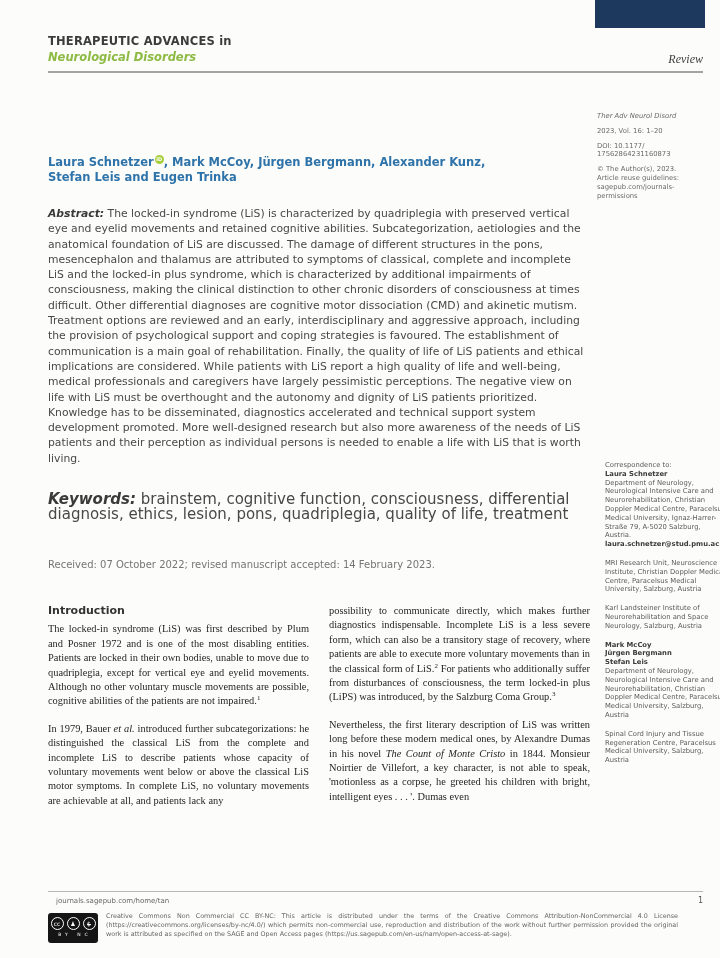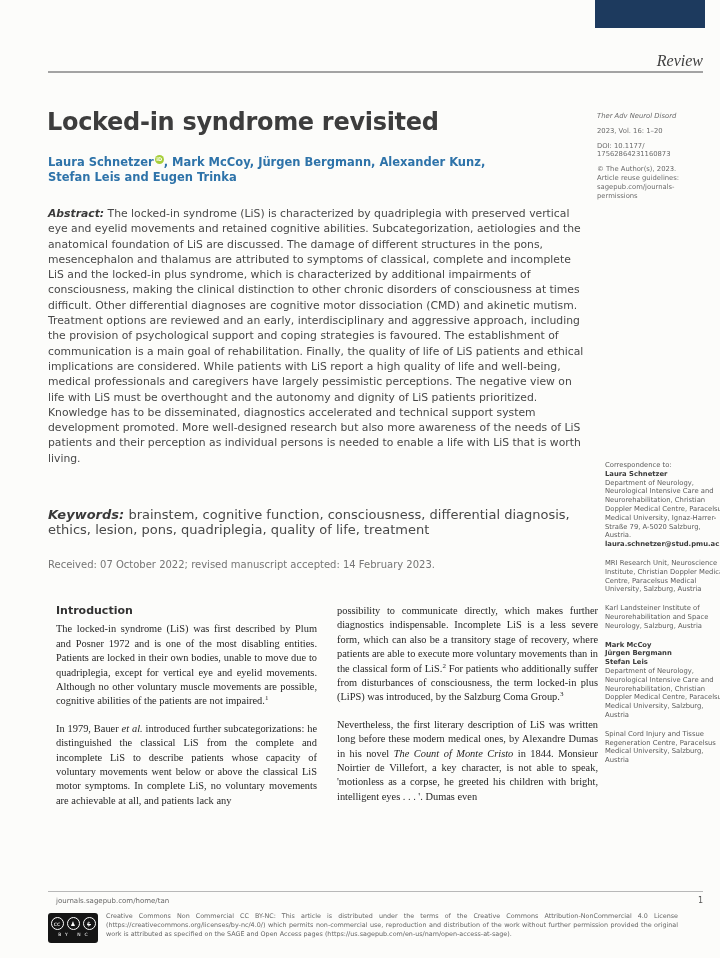--- a/index.html
+++ b/index.html
@@ -5,40 +5,40 @@
   html,body{margin:0;padding:0;background:#e8e8e8;}
   .page{position:relative;width:720px;height:958px;margin:0 auto;background:#fcfcfa;
         font-family:"DejaVu Sans",sans-serif;overflow:hidden;}
 
   .navy-box{position:absolute;left:595px;top:0;width:110px;height:28px;background:#1d3a5e;}
 
   .masthead{position:absolute;left:48px;top:34px;}
   .masthead-series{font-size:11.5px;font-weight:bold;color:#3c3c3c;letter-spacing:.2px;}
   .masthead-journal{font-size:11.5px;font-weight:bold;font-style:italic;color:#8cba42;margin-top:2px;}
   .review-label{position:absolute;left:603px;top:52px;width:100px;text-align:right;
-        font-family:"Liberation Serif",serif;font-style:italic;font-size:16px;color:#3f3f3f;}
+        font-family:"Liberation Serif",serif;font-style:italic;font-size:12px;color:#3f3f3f;}
   .head-rule{position:absolute;left:48px;top:71px;width:655px;height:2px;background:#a3a3a3;}
 
   .title{position:absolute;left:47px;top:108px;font-size:24px;font-weight:bold;color:#3d3d3d;letter-spacing:-.3px;}
   .authors{position:absolute;left:48px;top:155px;width:460px;font-size:11.5px;font-weight:bold;
         color:#2e73a9;line-height:15px;}
   .orcid{display:inline-block;width:9px;height:9px;border-radius:50%;background:#a6ce39;color:#fff;
         font-size:5px;line-height:9px;text-align:center;vertical-align:super;margin-left:1px;}
 
   .meta{position:absolute;left:597px;top:112px;width:120px;font-size:6.8px;line-height:8.8px;color:#6a6a6a;}
   .meta-group{margin-bottom:6px;}
   .meta i{font-style:italic;}
 
   .abstract{position:absolute;left:48px;top:206px;width:541px;font-size:10.8px;line-height:15.3px;
         color:#484848;text-align:left;}
   .lead-label{font-weight:bold;font-style:italic;color:#3a3a3a;}
-  .keywords{position:absolute;left:48px;top:507px;width:541px;font-size:13px;line-height:15.3px;color:#484848;}
+  .keywords{position:absolute;left:48px;top:492px;width:541px;font-size:15px;line-height:15.3px;color:#484848;}
   .received{position:absolute;left:48px;top:559px;font-size:10px;color:#757575;}
 
-  .columns{position:absolute;left:56px;top:604px;width:542px;display:flex;gap:20px;}
+  .columns{position:absolute;left:48px;top:604px;width:542px;display:flex;gap:20px;}
   .col{width:263px;font-family:"Liberation Serif",serif;font-size:10.4px;line-height:14.4px;
         text-align:justify;color:#262626;}
   .col .paras p{margin:0 0 13px 0;}
   .section-heading{font-family:"DejaVu Sans",sans-serif;font-size:11px;font-weight:bold;color:#333;
         margin:0 0 4px 0;}
   .col sup{font-size:7px;line-height:0;}
 
   .sidebar{position:absolute;left:605px;top:461px;width:121px;font-size:6.8px;line-height:8.8px;color:#5a5a5a;}
   .sb-block{margin-bottom:10px;}
   .sb-bold{font-weight:bold;color:#3a3a3a;}
@@ -55,24 +55,27 @@
   .license{position:absolute;left:106px;top:912px;width:572px;font-size:6.4px;line-height:8.8px;color:#666;
         text-align:justify;}
 </style>
 </head>
 <body>
 
 <div class="page">
 
   <div class="navy-box"></div>
 
+  <div class="masthead">
+    <div class="masthead-series">THERAPEUTIC ADVANCES in</div>
+    <div class="masthead-journal">Neurological Disorders</div>
+  </div>
   <div class="review-label">Review</div>
   <div class="head-rule"></div>
 
-  <div class="title">Locked-in syndrome revisited</div>
 
   <div class="authors">
     <span>Laura Schnetzer</span><span class="orcid">iD</span><span>, Mark McCoy, Jürgen Bergmann, Alexander Kunz,</span><br>
     <span>Stefan Leis and Eugen Trinka</span>
   </div>
 
   <div class="meta" id="meta">
       <div class="meta-group"><i>Ther Adv Neurol Disord</i><br></div>
       <div class="meta-group"><span>2023, Vol. 16: 1–20</span><br></div>
       <div class="meta-group"><span>DOI: 10.1177/</span><br><span>17562864231160873</span><br></div>

